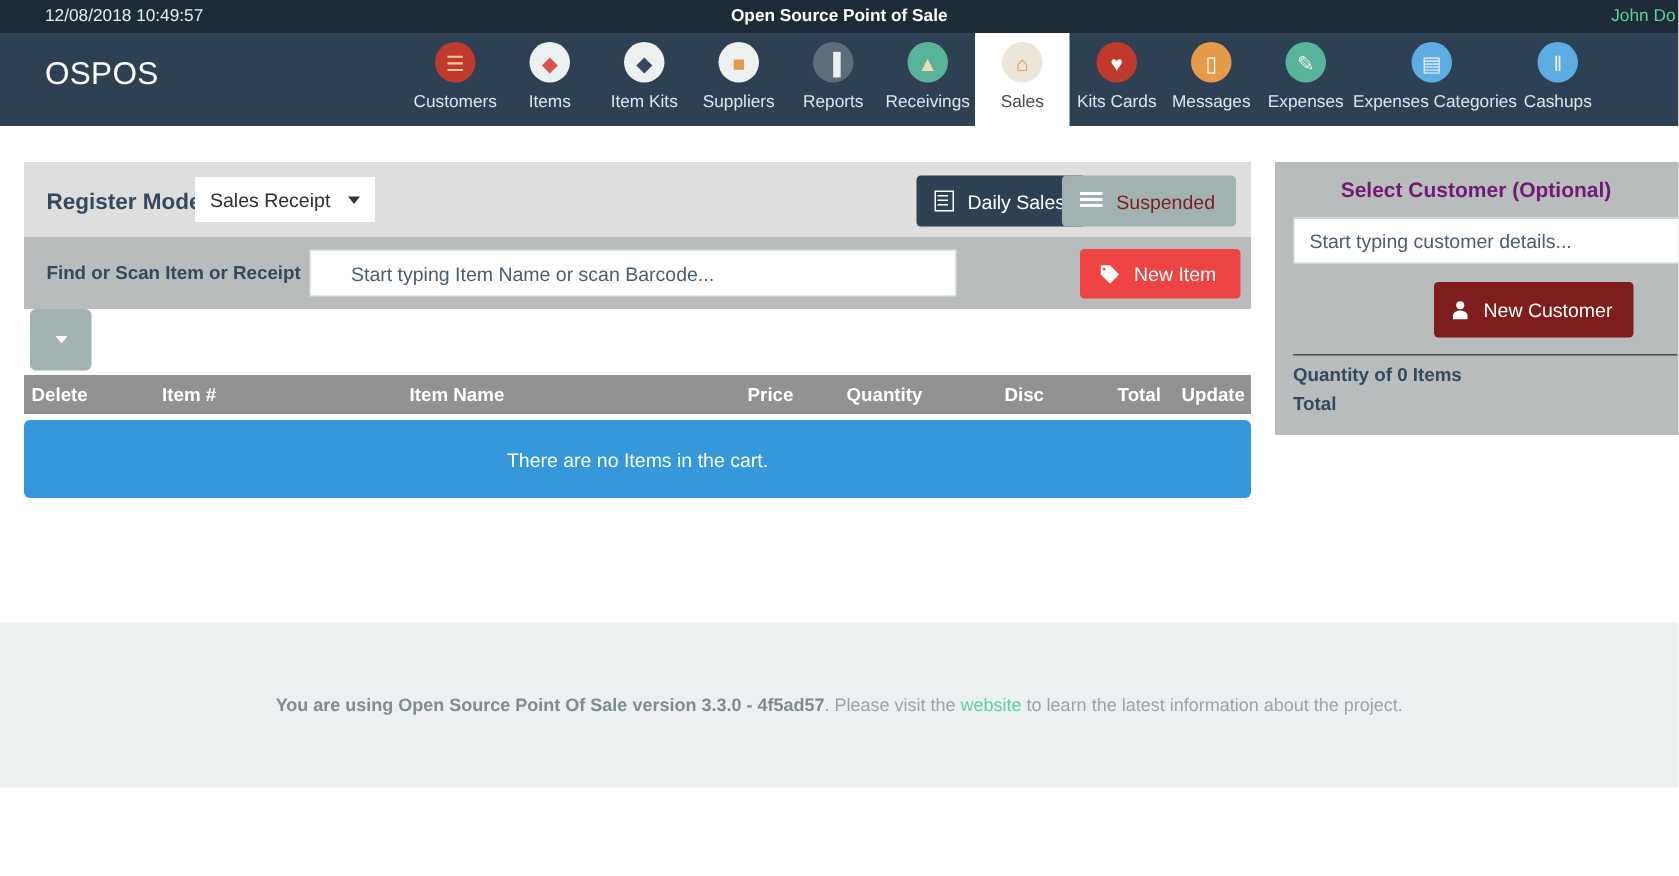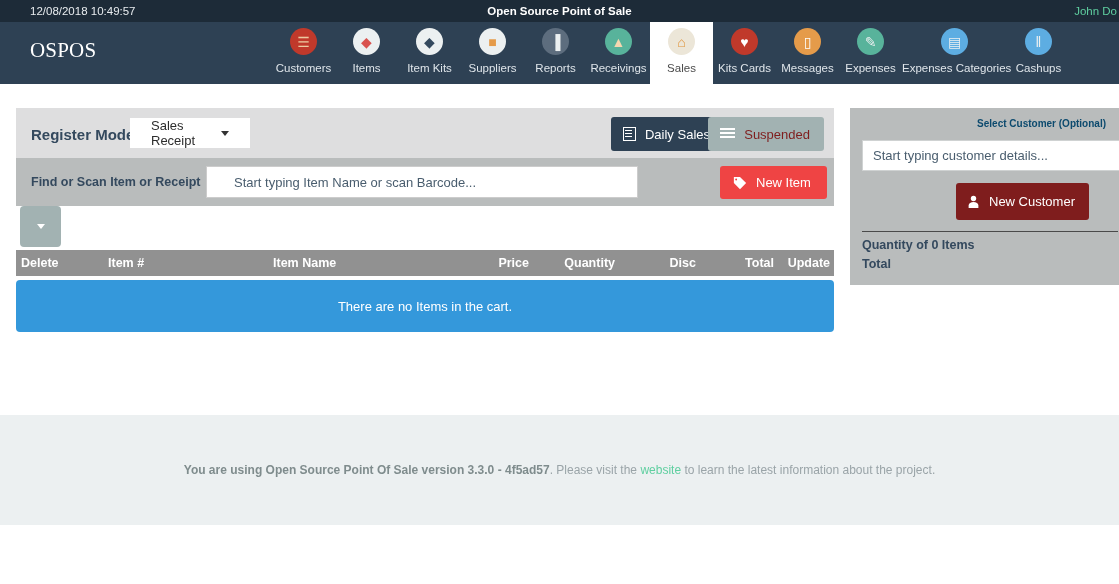--- a/index.html
+++ b/index.html
@@ -46,21 +46,20 @@
     position: absolute; top: 22px; left: 0;
     width: 1119px; height: 62px;
     background: #2e4154;
   }
   .brand {
     position: absolute; left: 30px; top: 16px;
     font-size: 21px;
     color: #ffffff;
     letter-spacing: 0.2px;
     font-weight: 400;
-    font-family: Liberation Serif, serif;
   }
   .nav-items {
     position: absolute; left: 272px; top: 0;
     height: 62px;
     display: flex;
     align-items: flex-start;
   }
   .nav-item {
     width: 63px;
     height: 62px;
@@ -118,21 +117,21 @@
   .lbl-register {
     position: absolute; left: 15px; top: 18px;
     font-size: 15px; font-weight: bold; color: #34495e;
   }
   .select-wrap {
     position: absolute; left: 114px; top: 10px;
     width: 120px; height: 30px;
     background: #ffffff;
     border: 1px solid #ffffff;
     display: flex; align-items: center;
-    padding: 0 20px;
+    padding: 0 9px;
     font-size: 13px;
     color: #2d2d2d;
   }
   .select-wrap .sel-val { flex: 1; }
   .caret {
     width: 0; height: 0;
     border-left: 4px solid transparent;
     border-right: 4px solid transparent;
     border-top: 5px solid #333;
     margin-left: 6px;
@@ -281,24 +280,24 @@
   }
 
   
   .right-col {
     position: absolute; left: 850px; top: 24px;
     width: 310px;
     background: #b9bcbc;
     padding: 10px 12px 12px 12px;
   }
   .rp-title {
-    text-align: right;
-    font-size: 10px;
+    text-align: center;
+    font-size: 14px;
     font-weight: bold;
-    color: #0c4a6e;
+    color: #701a75;
     margin-bottom: 11px;
     margin-right: 42px;
   }
   .inp-cust {
     display: block;
     width: 268px;
     height: 31px;
     border: 1px solid #cfd2d2;
     background: #ffffff;
     font-size: 13px;

